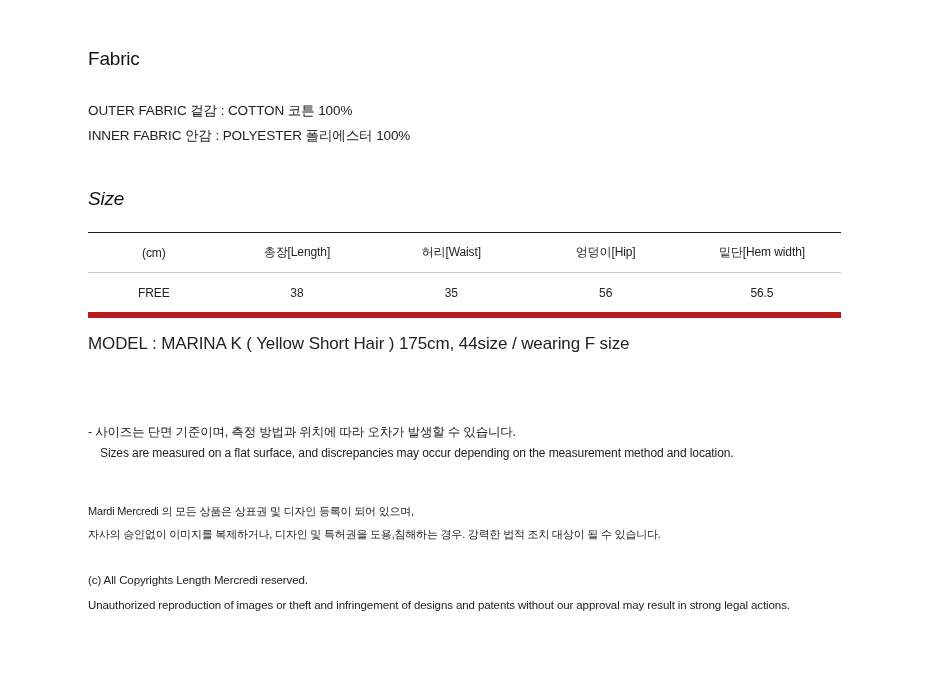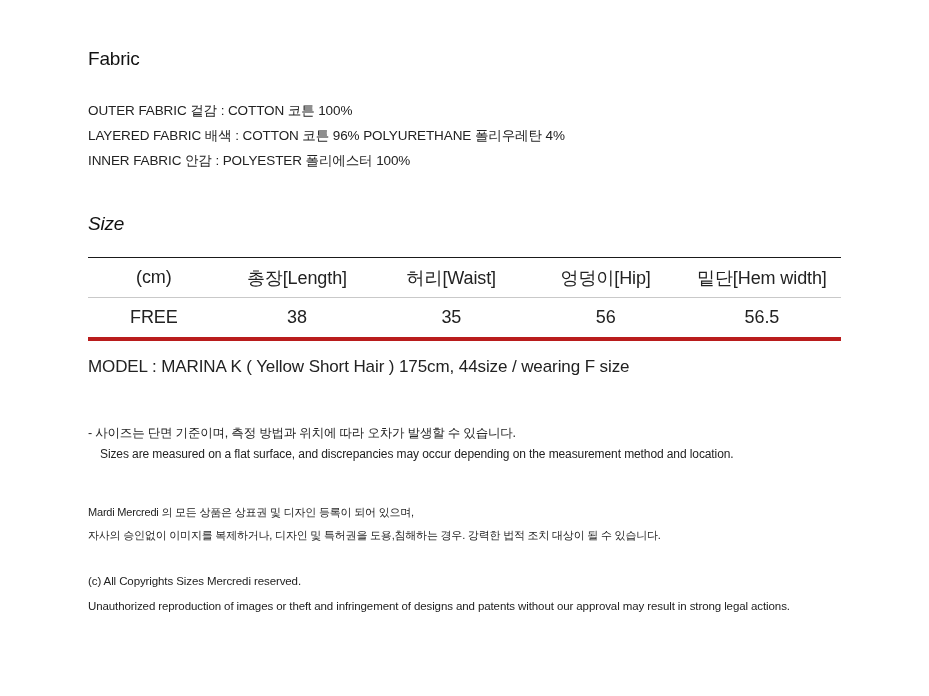--- a/index.html
+++ b/index.html
@@ -54,50 +54,50 @@
   }
   table.size-table {
     width: 100%;
     border-collapse: collapse;
     table-layout: fixed;
   }
   table.size-table th,
   table.size-table td {
     text-align: center;
     font-weight: 400;
-    font-size: 18px;
+    font-size: 12px;
     color: #222222;
     padding: 0;
     height: 39px;
     vertical-align: middle;
     letter-spacing: -0.1px;
   }
   table.size-table thead tr {
     border-top: 1px solid #1a1a1a;
     border-bottom: 1px solid #c9c9c9;
   }
   table.size-table tbody tr {
-    border-bottom: 4px solid #b91c1c;
+    border-bottom: 6px solid #b91c1c;
   }
   table.size-table col.c0 { width: 17.5%; }
   table.size-table col.c1 { width: 20.5%; }
   table.size-table col.c2 { width: 20.5%; }
   table.size-table col.c3 { width: 20.5%; }
   table.size-table col.c4 { width: 21%; }
 
   .model-line {
     font-size: 17px;
     letter-spacing: -0.1px;
     color: #222222;
     margin-top: 16px;
   }
 
   
   .notes {
-    margin-top: 46px;
+    margin-top: 68px;
   }
   .note-ko {
     font-size: 12.5px;
     color: #222222;
     line-height: 21px;
     letter-spacing: -0.2px;
   }
   .note-en {
     font-size: 12px;
     color: #222222;
@@ -126,21 +126,20 @@
 </style>
 </head>
 <body>
 
 <div class="page">
 
   <h2 class="section-title" id="fabric-heading">Fabric</h2>
 
   <ul class="fabric-list">
     <li>OUTER FABRIC 겉감 : COTTON 코튼 100%</li>
-    <li>LAYERED FABRIC 배색 : COTTON 코튼 96%  POLYURETHANE 폴리우레탄 4%</li>
     <li>INNER FABRIC 안감 : POLYESTER 폴리에스터 100%</li>
   </ul>
 
   <h2 class="section-title" id="size-heading">Size</h2>
 
   <div class="size-table-wrap">
     <table class="size-table">
       <colgroup>
         <col class="c0">
           <col class="c1">
@@ -174,18 +173,18 @@
   <div class="notes">
     <div class="note-ko">- 사이즈는 단면 기준이며, 측정 방법과 위치에 따라 오차가 발생할 수 있습니다.</div>
     <div class="note-en">Sizes are measured on a flat surface, and discrepancies may occur depending on the measurement method and location.</div>
 
     <div class="legal">
       <div>Mardi Mercredi 의 모든 상품은 상표권 및 디자인 등록이 되어 있으며,</div>
       <div>자사의 승인없이 이미지를 복제하거나, 디자인 및 특허권을 도용,침해하는 경우. 강력한 법적 조치 대상이 될 수 있습니다.</div>
     </div>
 
     <div class="copyright">
-      <div>(c) All Copyrights Sizes Mercredi reserved.</div>
+      <div>(c) All Copyrights Length Mercredi reserved.</div>
       <div>Unauthorized reproduction of images or theft and infringement of designs and patents without our approval may result in strong legal actions.</div>
     </div>
   </div>
 
 </div>
 
 </body></html>

